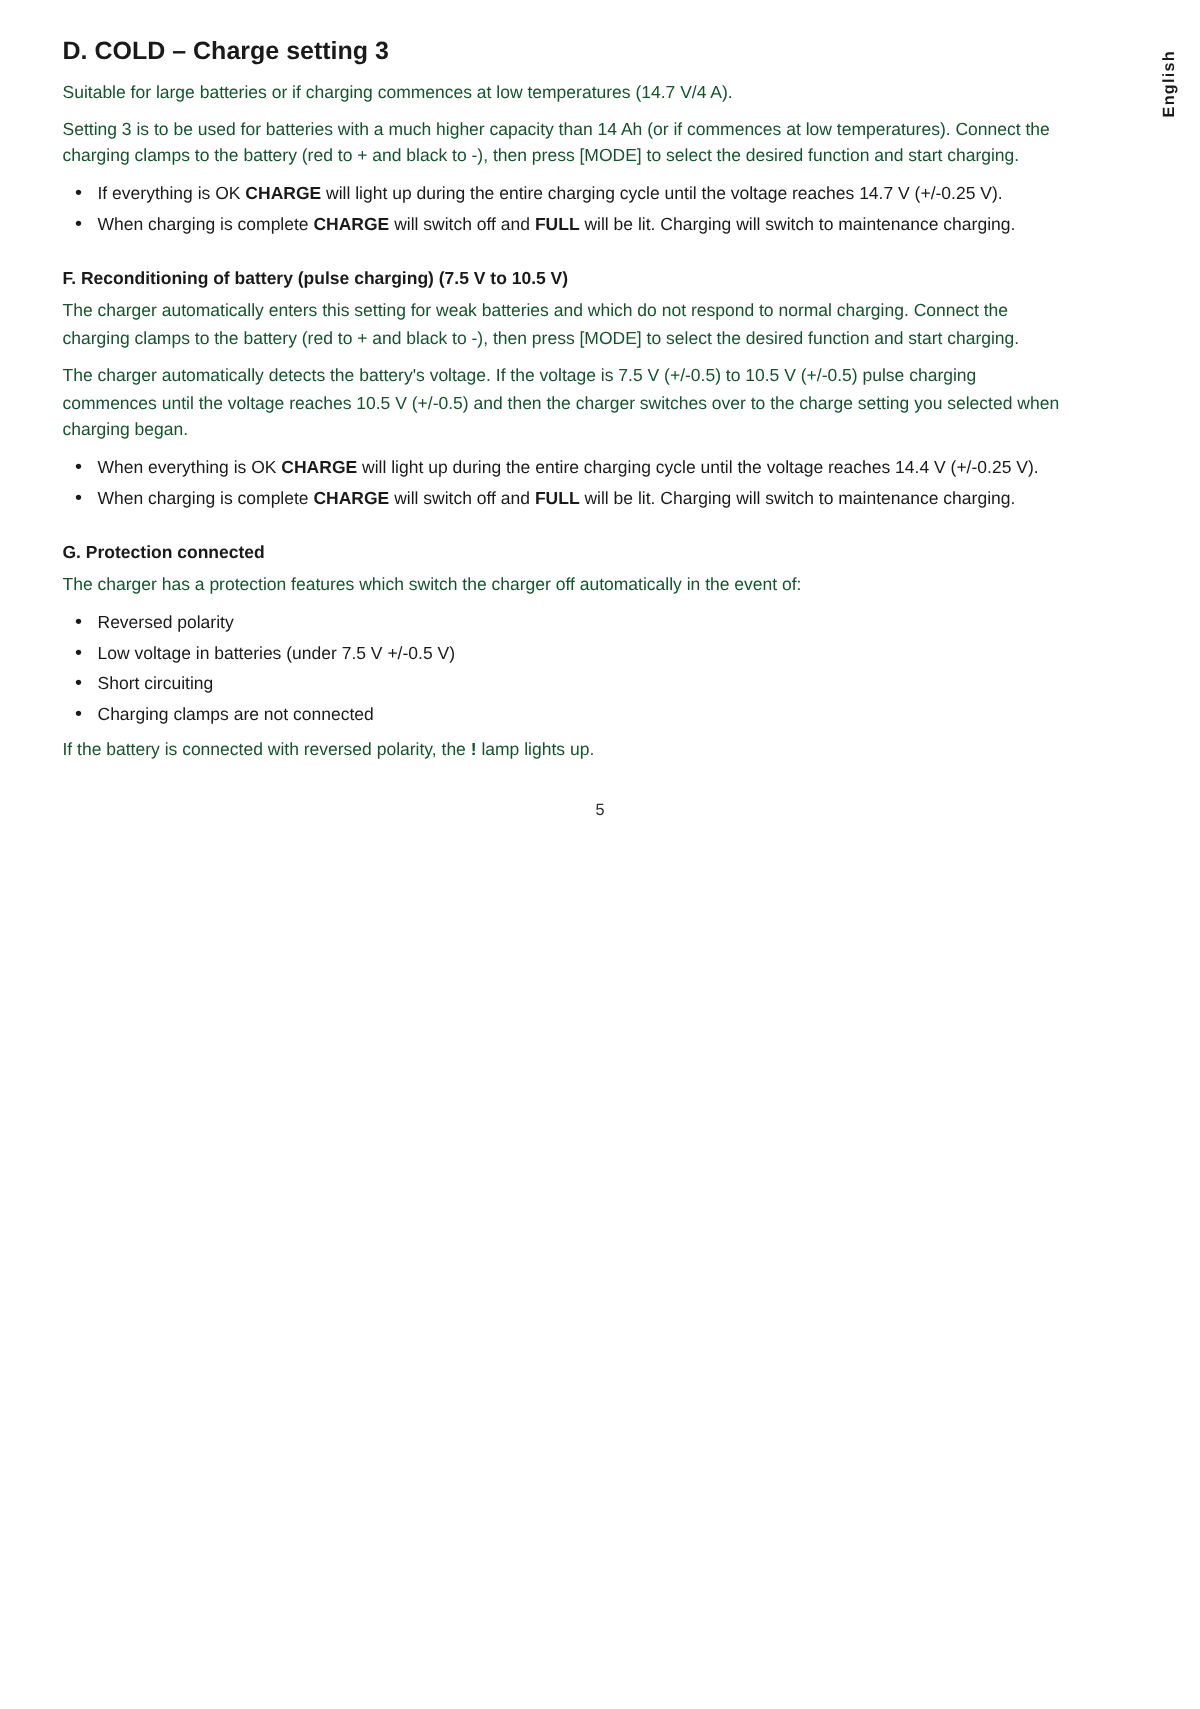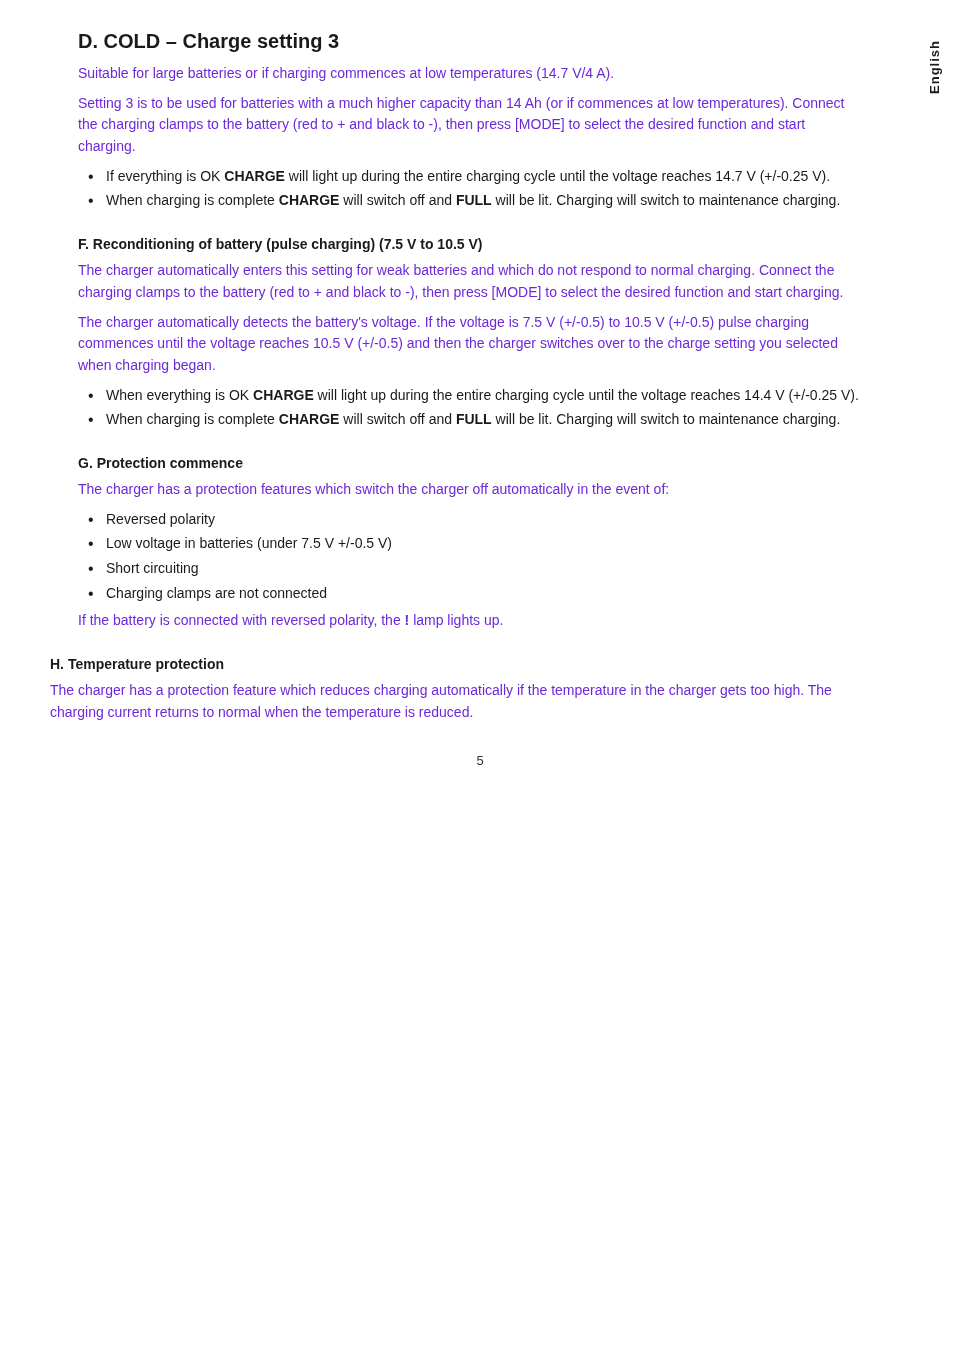--- a/index.html
+++ b/index.html
@@ -55,21 +55,21 @@
       font-weight: bold;
       margin-bottom: 8px;
       margin-top: 24px;
       color: #1a1a1a;
     }
 
     p {
       font-size: 14px;
       line-height: 1.55;
       margin-bottom: 8px;
-      color: #6d28d9;
+      color: #14532d;
     }
 
     .section {
       margin-bottom: 20px;
     }
 
     .bullet-list {
       list-style: none;
       margin: 6px 0 6px 10px;
     }
@@ -97,21 +97,20 @@
 
     .page-number {
       text-align: center;
       font-size: 13px;
       color: #333;
       margin-top: 30px;
     }
 
     .section-divider {
       margin-bottom: 18px;
-      margin-left: 28px;
     }
   </style>
 </head>
 <body>
 
 <div class="page-container">
 
   <div class="sidebar-label">English</div>
 
   <div class="main-content">
@@ -138,35 +137,31 @@
         <li>
           When everything is OK <span class="bold">CHARGE</span> will light up during the entire charging cycle until the voltage reaches 14.4 V (+/-0.25 V).
         </li>
         <li>
           When charging is complete <span class="bold">CHARGE</span> will switch off and <span class="bold">FULL</span> will be lit. Charging will switch to maintenance charging.
         </li>
       </ul>
     </div>
 
     <div class="section section-divider">
-      <h3>G. Protection commence</h3>
+      <h3>G. Protection connected</h3>
       <p>The charger has a protection features which switch the charger off automatically in the event of:</p>
       <ul class="bullet-list">
         <li>Reversed polarity</li>
         <li>Low voltage in batteries (under 7.5 V +/-0.5 V)</li>
         <li>Short circuiting</li>
         <li>Charging clamps are not connected</li>
       </ul>
       <p>
         If the battery is connected with reversed polarity, the <span class="bold">!</span> lamp lights up.
       </p>
     </div>
 
-    <div class="section">
-      <h3>H. Temperature protection</h3>
-      <p>The charger has a protection feature which reduces charging automatically if the temperature in the charger gets too high. The charging current returns to normal when the temperature is reduced.</p>
-    </div>
 
   </div>
 
   <div class="page-number">5</div>
 
 </div>
 
 </body></html>

